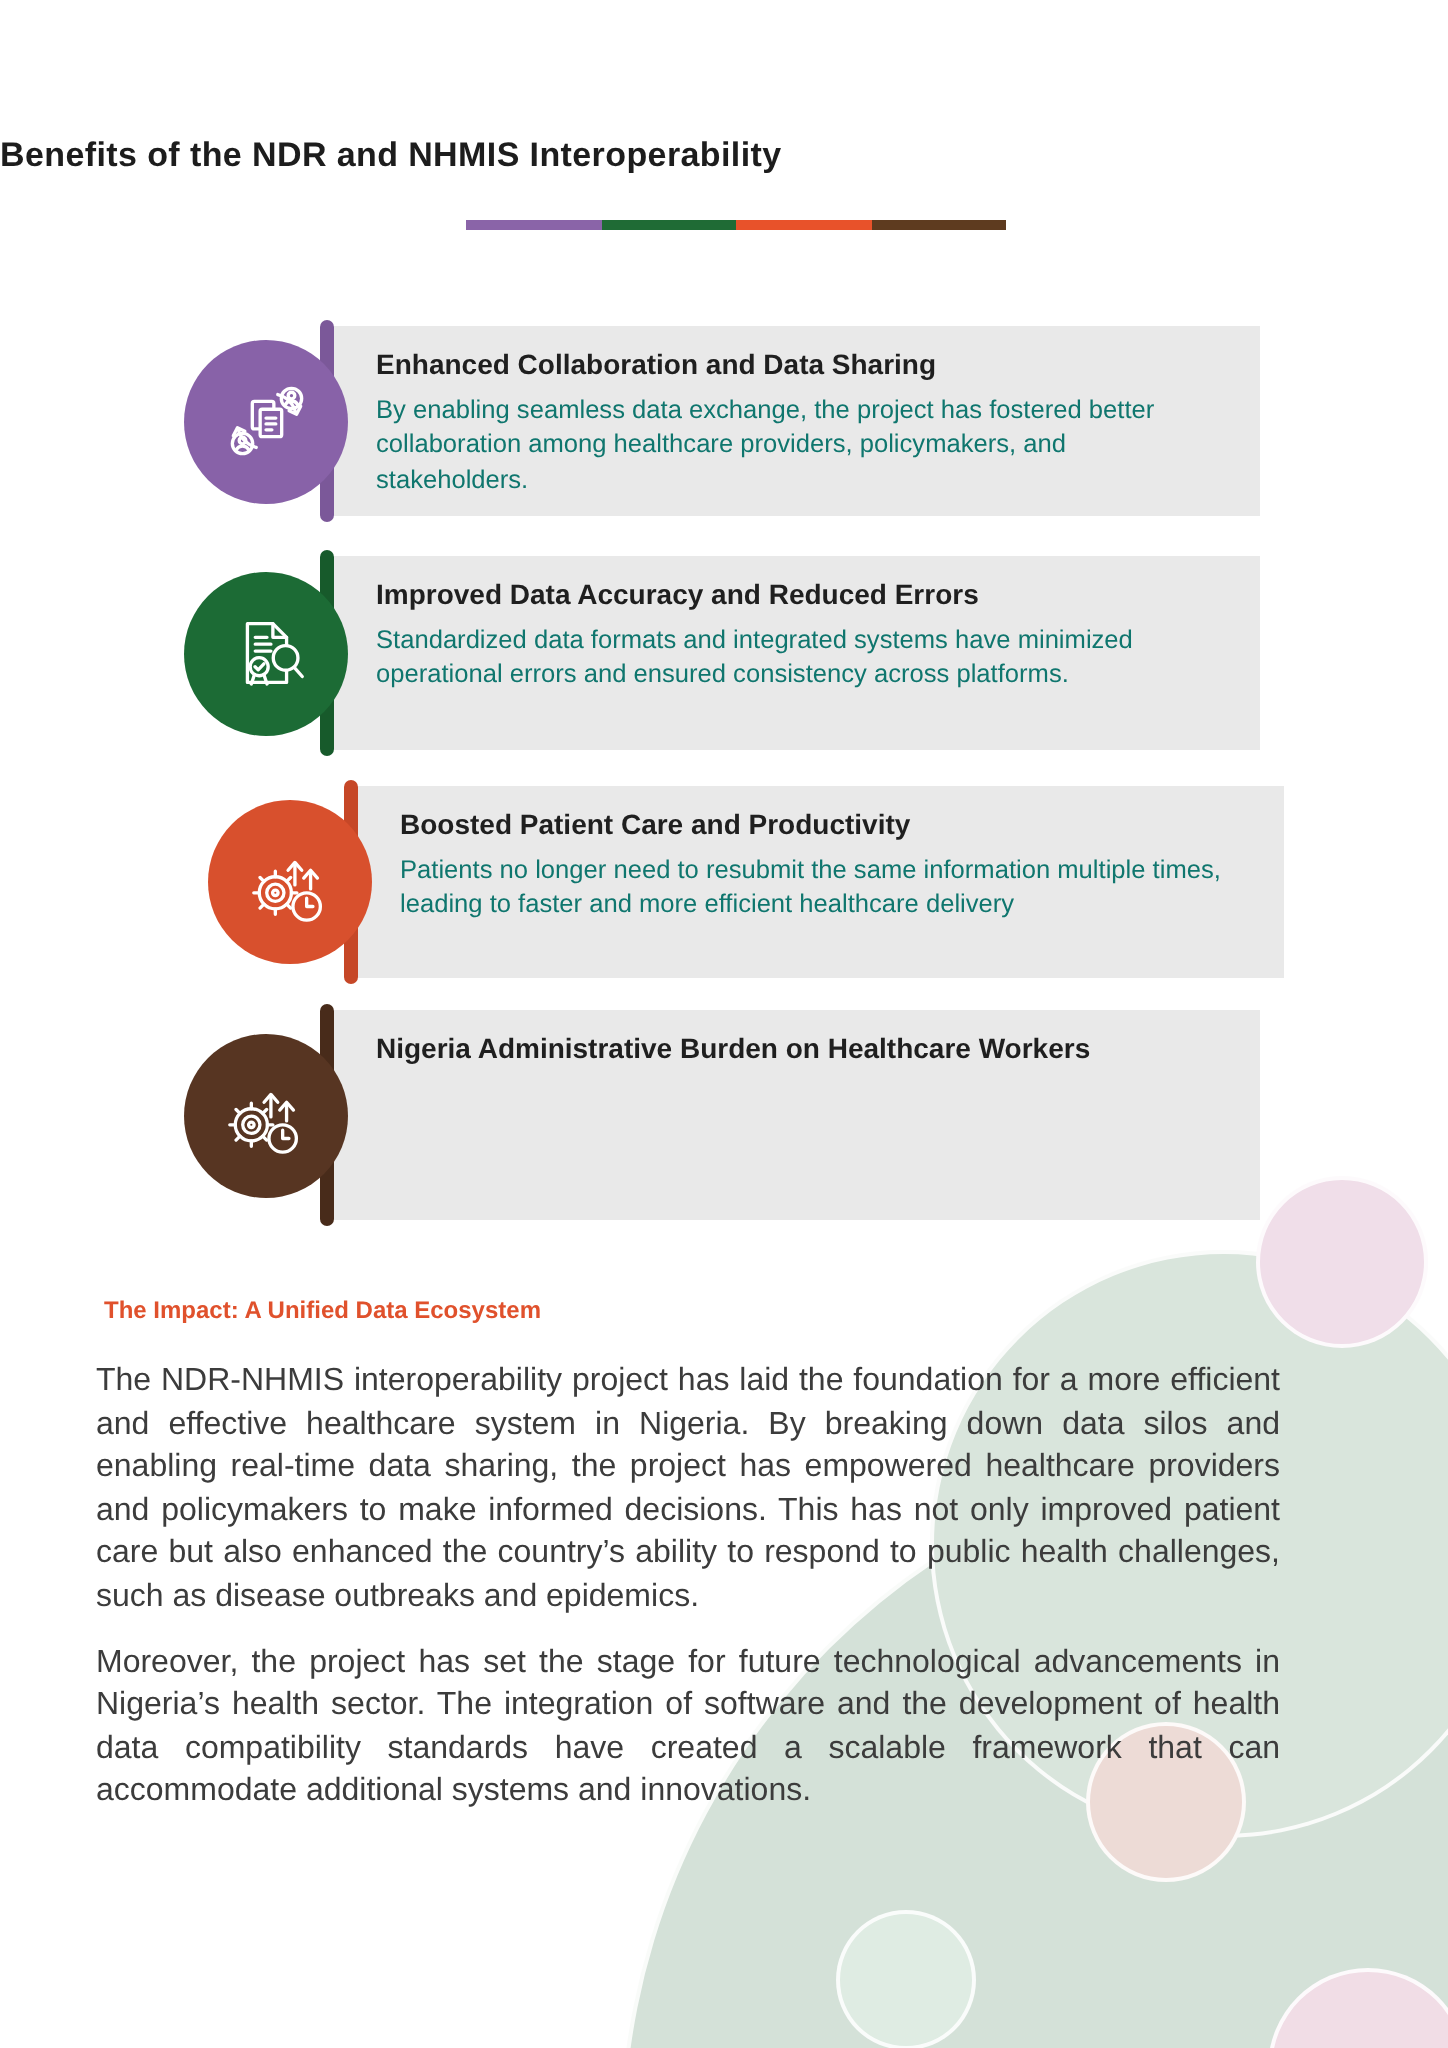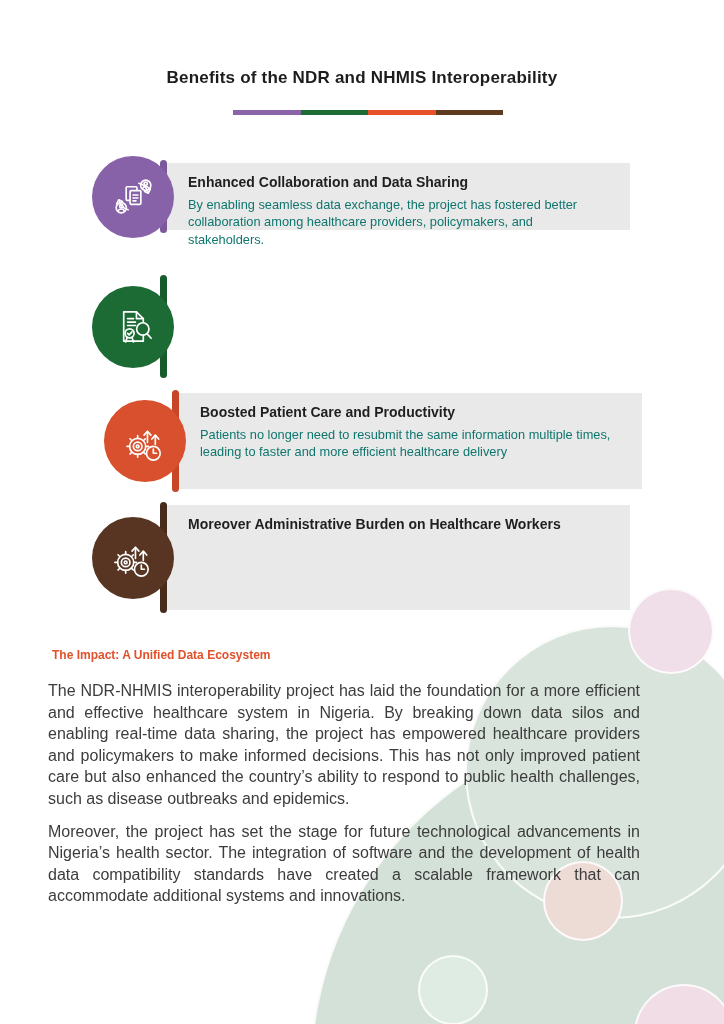--- a/index.html
+++ b/index.html
@@ -15,21 +15,21 @@
   .decor-sage-large {left:310px; top:720px; width:700px;height:700px;background:#d4e1d8;}
   .decor-sage-medium{left:465px; top:625px; width:290px;height:290px;background:#d9e5dc;}
   .decor-pink-top   {left:628px; top:588px; width:82px; height:82px; background:#f0dee9;}
   .decor-pink-mid   {left:543px; top:861px; width:76px; height:76px; background:#eddbd6;}
   .decor-sage-small {left:418px; top:955px; width:66px; height:66px; background:#dfece3;}
   .decor-pink-bottom{left:634px; top:984px; width:96px; height:96px; background:#f1dde6;}
 
   .content{position:relative;z-index:1;}
 
   
-  .header{position:absolute;left:0;right:0;top:68px;text-align:center;}
+  .header{position:absolute;left:0;right:0;top:68px;}
   .page-title{
     font-size:17px;font-weight:700;color:#1d1d1d;letter-spacing:.2px;margin:0;
   }
   .divider{
     position:absolute;left:50%;top:110px;transform:translateX(calc(-50% + 6px));
     width:270px;height:5px;display:flex;
   }
   .divider span{flex:1 1 25%;height:100%;}
   .div-purple{background:#8a64a8;}
   .div-green {background:#1f6b35;}
@@ -91,21 +91,21 @@
     <div class="header">
       <h1 class="page-title">Benefits of the NDR and NHMIS Interoperability</h1>
     </div>
     <div class="divider">
       <span class="div-purple"></span>
       <span class="div-green"></span>
       <span class="div-orange"></span>
       <span class="div-brown"></span>
     </div>
 
-    <div class="benefit bnf-0" style="top:163px;height:67px;">
+    <div class="benefit bnf-0" style="top:163px;height:95px;">
       <div class="b-box">
         <h3 class="b-title">Enhanced Collaboration and Data Sharing</h3>
         <p class="b-desc">By enabling seamless data exchange, the project has fostered better collaboration among healthcare providers, policymakers, and stakeholders.</p>
       </div>
       <div class="b-bar"></div>
       <div class="b-circle">
         <svg viewBox="0 0 48 48">
           <g stroke="#ffffff" fill="none" stroke-width="1.7" stroke-linecap="round" stroke-linejoin="round">
             <rect x="16.5" y="14" width="11" height="14" rx="1"></rect>
             <rect x="20.5" y="18" width="11" height="14" rx="1" fill="#8862a8"></rect>
@@ -119,20 +119,24 @@
             <path d="M33.4 15.6 c1.2 -2.4 5 -2.4 6.2 0"></path>
             <circle cx="11.5" cy="35.5" r="5.2"></circle>
             <circle cx="11.5" cy="34" r="1.7"></circle>
             <path d="M8.4 38.6 c1.2 -2.4 5 -2.4 6.2 0"></path>
           </g>
         </svg>
       </div>
     </div>
 
     <div class="benefit bnf-1" style="top:278px;height:97px;">
+      <div class="b-box">
+        <h3 class="b-title">Improved Data Accuracy and Reduced Errors</h3>
+        <p class="b-desc">Standardized data formats and integrated systems have minimized operational errors and ensured consistency across platforms.</p>
+      </div>
       <div class="b-bar"></div>
       <div class="b-circle">
         <svg viewBox="0 0 48 48">
           <g stroke="#ffffff" fill="none" stroke-width="1.7" stroke-linecap="round" stroke-linejoin="round">
             <path d="M14 9 h13 l7 7 v23 h-20 z"></path>
             <path d="M27 9 v7 h7"></path>
             <path d="M18 16 h6 M18 19.5 h8 M18 23 h8"></path>
             <circle cx="20" cy="31" r="4.6"></circle>
             <polyline points="17.9,31 19.5,32.6 22.4,29.5"></polyline>
             <path d="M17.6 35 l-1.6 4.8 M22.4 35 l1.6 4.8"></path>
@@ -162,21 +166,21 @@
             <polyline points="30.5,21.5 34,17.5 37.5,21.5"></polyline>
             <circle cx="32" cy="36" r="7" fill="#d8502d"></circle>
             <path d="M32 36 V31.8 M32 36 L35.2 36"></path>
           </g>
         </svg>
       </div>
     </div>
 
     <div class="benefit bnf-3" style="top:505px;height:105px;">
       <div class="b-box">
-        <h3 class="b-title">Moreover Administrative Burden on Healthcare Workers</h3>
+        <h3 class="b-title">Nigeria Administrative Burden on Healthcare Workers</h3>
       </div>
       <div class="b-bar"></div>
       <div class="b-circle">
         <svg viewBox="0 0 48 48">
           <g stroke="#ffffff" fill="none" stroke-width="1.7" stroke-linecap="round" stroke-linejoin="round">
             <path d="M24.2 29 H27 M21.8 34.8 L23.8 36.8 M16 37.2 V40 M10.2 34.8 L8.2 36.8 M7.8 29 H5 M10.2 23.2 L8.2 21.2 M16 20.8 V18 M21.8 23.2 L23.8 21.2"></path>
             <circle cx="16" cy="29" r="8.2"></circle>
             <circle cx="16" cy="29" r="4.4"></circle>
             <circle cx="16" cy="29" r="1.4"></circle>
             <path d="M26 25 V14"></path>

